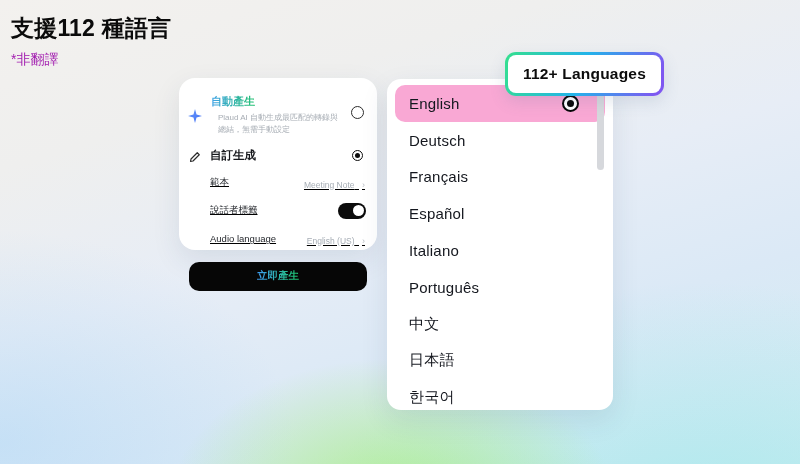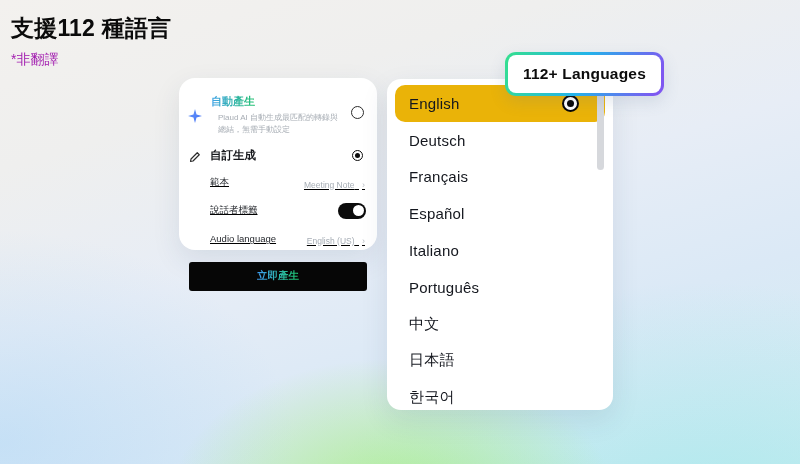--- a/index.html
+++ b/index.html
@@ -48,39 +48,39 @@
   .srow { height:28px; display:flex; align-items:center; justify-content:space-between; }
   .srow .lab { font-size:9.5px; color:#24272c; }
   .srow .val { font-size:8.5px; color:#a6adb5; }
   .srow .chev { font-size:9px; color:#b9bec4; margin-left:3px; }
   .toggle { position:relative; width:26px; height:14px; border-radius:8px; background:#0c0c0c; box-shadow:0 0 0 1px #0c0c0c; }
   .toggle .knob { position:absolute; right:1.5px; top:1.5px; width:11px; height:11px; border-radius:50%; background:#fff; }
 
   .gen-btn {
     display:flex; align-items:center; justify-content:center;
     margin:9px 10px 0 10px; width:178px; height:29px;
-    background:#060606; border:0; border-radius:3px; cursor:pointer;
+    background:#060606; border:0; border-radius:10px; cursor:pointer;
   }
   .gen-btn span {
     font-size:10.5px; font-weight:700;
     background:linear-gradient(90deg,#3e9cf0,#1ecb6f);
     -webkit-background-clip:text; background-clip:text; color:transparent;
   }
 
   
   .panel {
     position:absolute; left:387px; top:79px; width:226px; height:331px;
     background:#fff; border-radius:14px; padding:6px 8px 0 8px;
     box-shadow:0 10px 28px rgba(40,60,90,.10); overflow:hidden;
   }
   .lang-row {
     height:36.8px; display:flex; align-items:center; justify-content:space-between;
     padding:0 26px 0 14px; border-radius:10px; cursor:pointer;
   }
-  .lang-row.selected { background:#eab308; }
+  .lang-row.selected { background:#f9a8d4; }
   .lang-row .lang-label { font-size:15px; font-weight:500; color:#14171e; letter-spacing:.2px; }
   .radio-big { position:relative; width:17px; height:17px; border:2.5px solid #050505; border-radius:50%; background:#fff; flex:0 0 auto; }
   .radio-big i { position:absolute; left:50%; top:50%; width:7px; height:7px; margin:-3.5px 0 0 -3.5px; border-radius:50%; background:#050505; }
   .scrollbar { position:absolute; right:9px; top:14px; width:7px; height:77px; border-radius:4px; background:#d6d8dc; }
 
   
   .badge {
     position:absolute; left:505px; top:52px; height:44px;
     display:flex; align-items:center; padding:0 15px;
     border:3px solid transparent; border-radius:11px;

